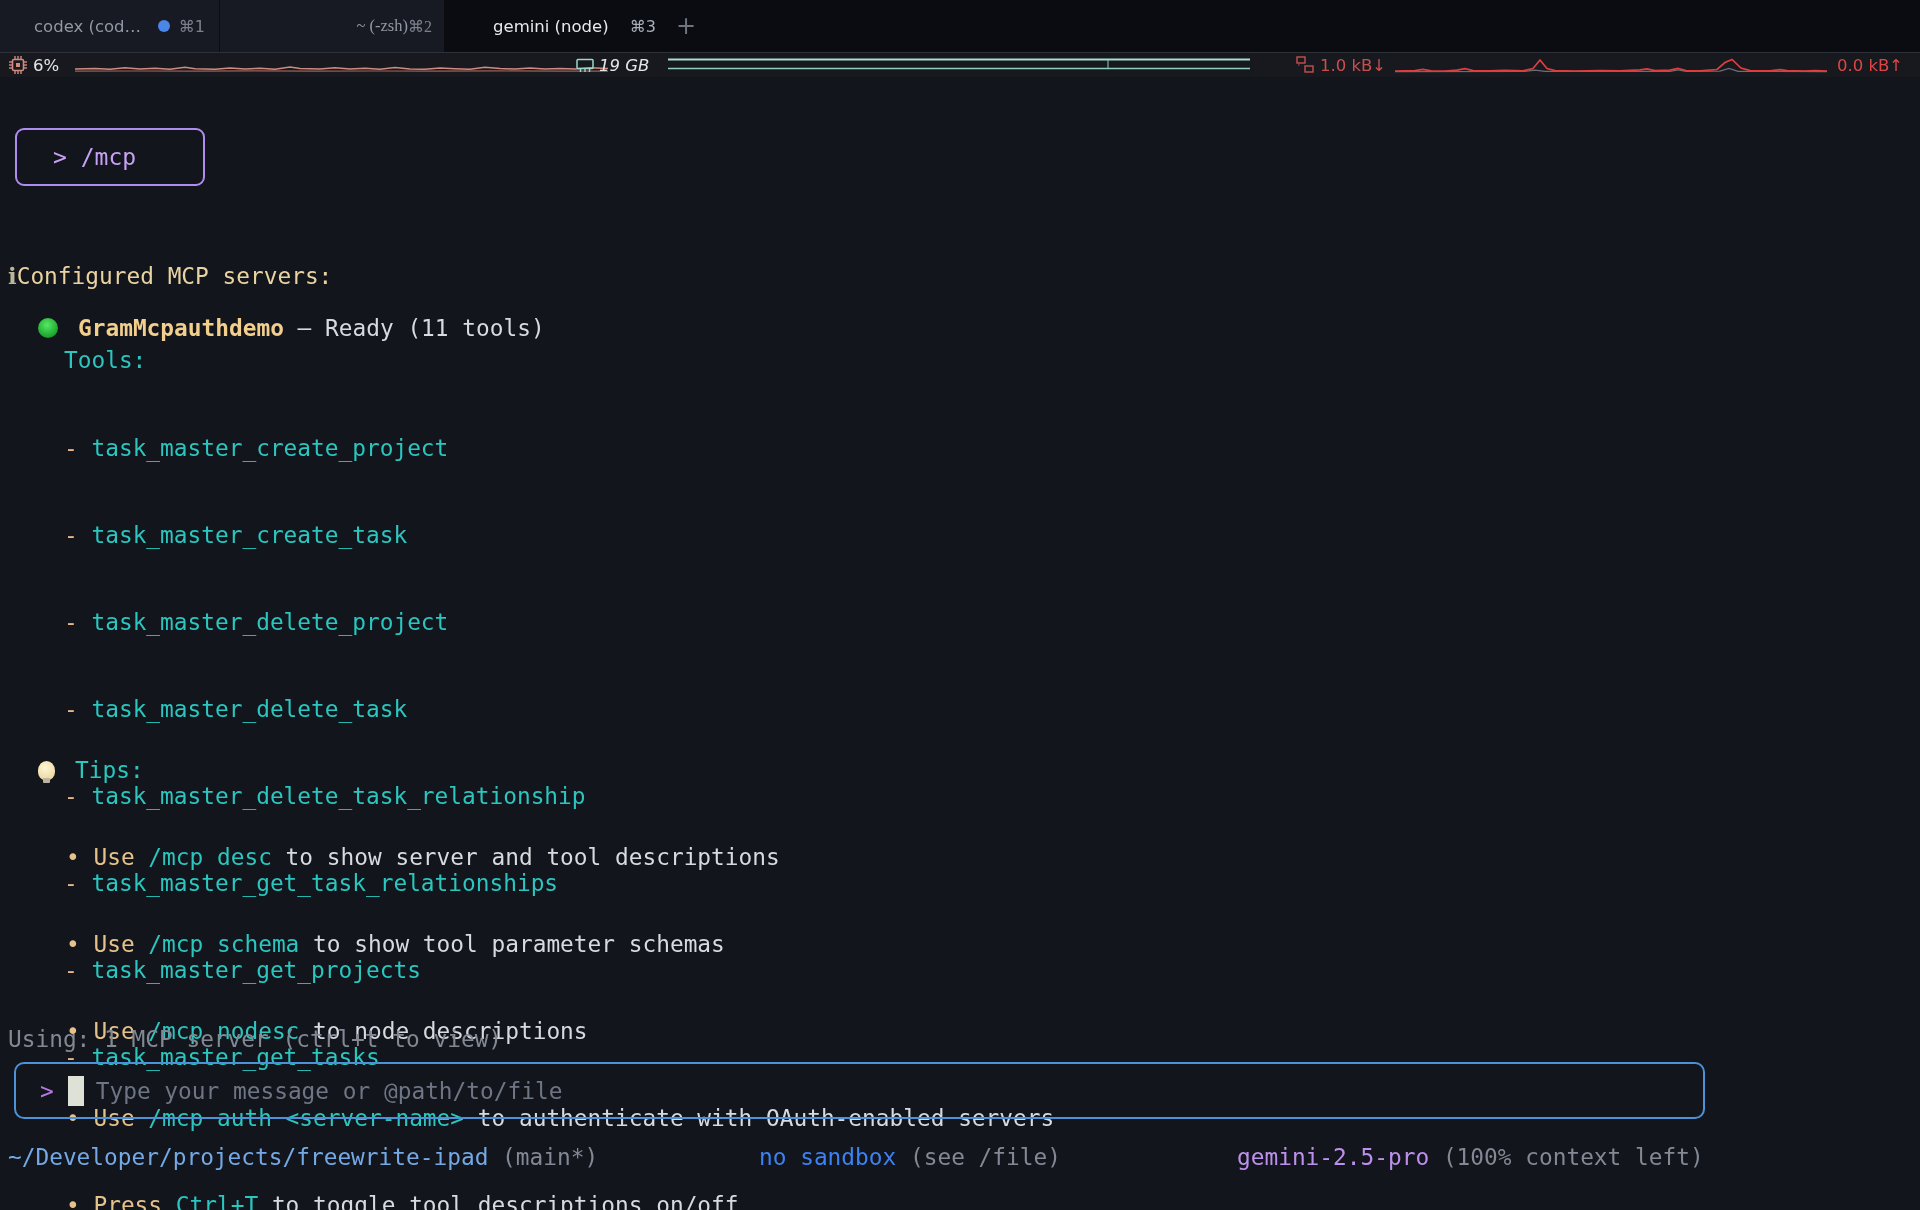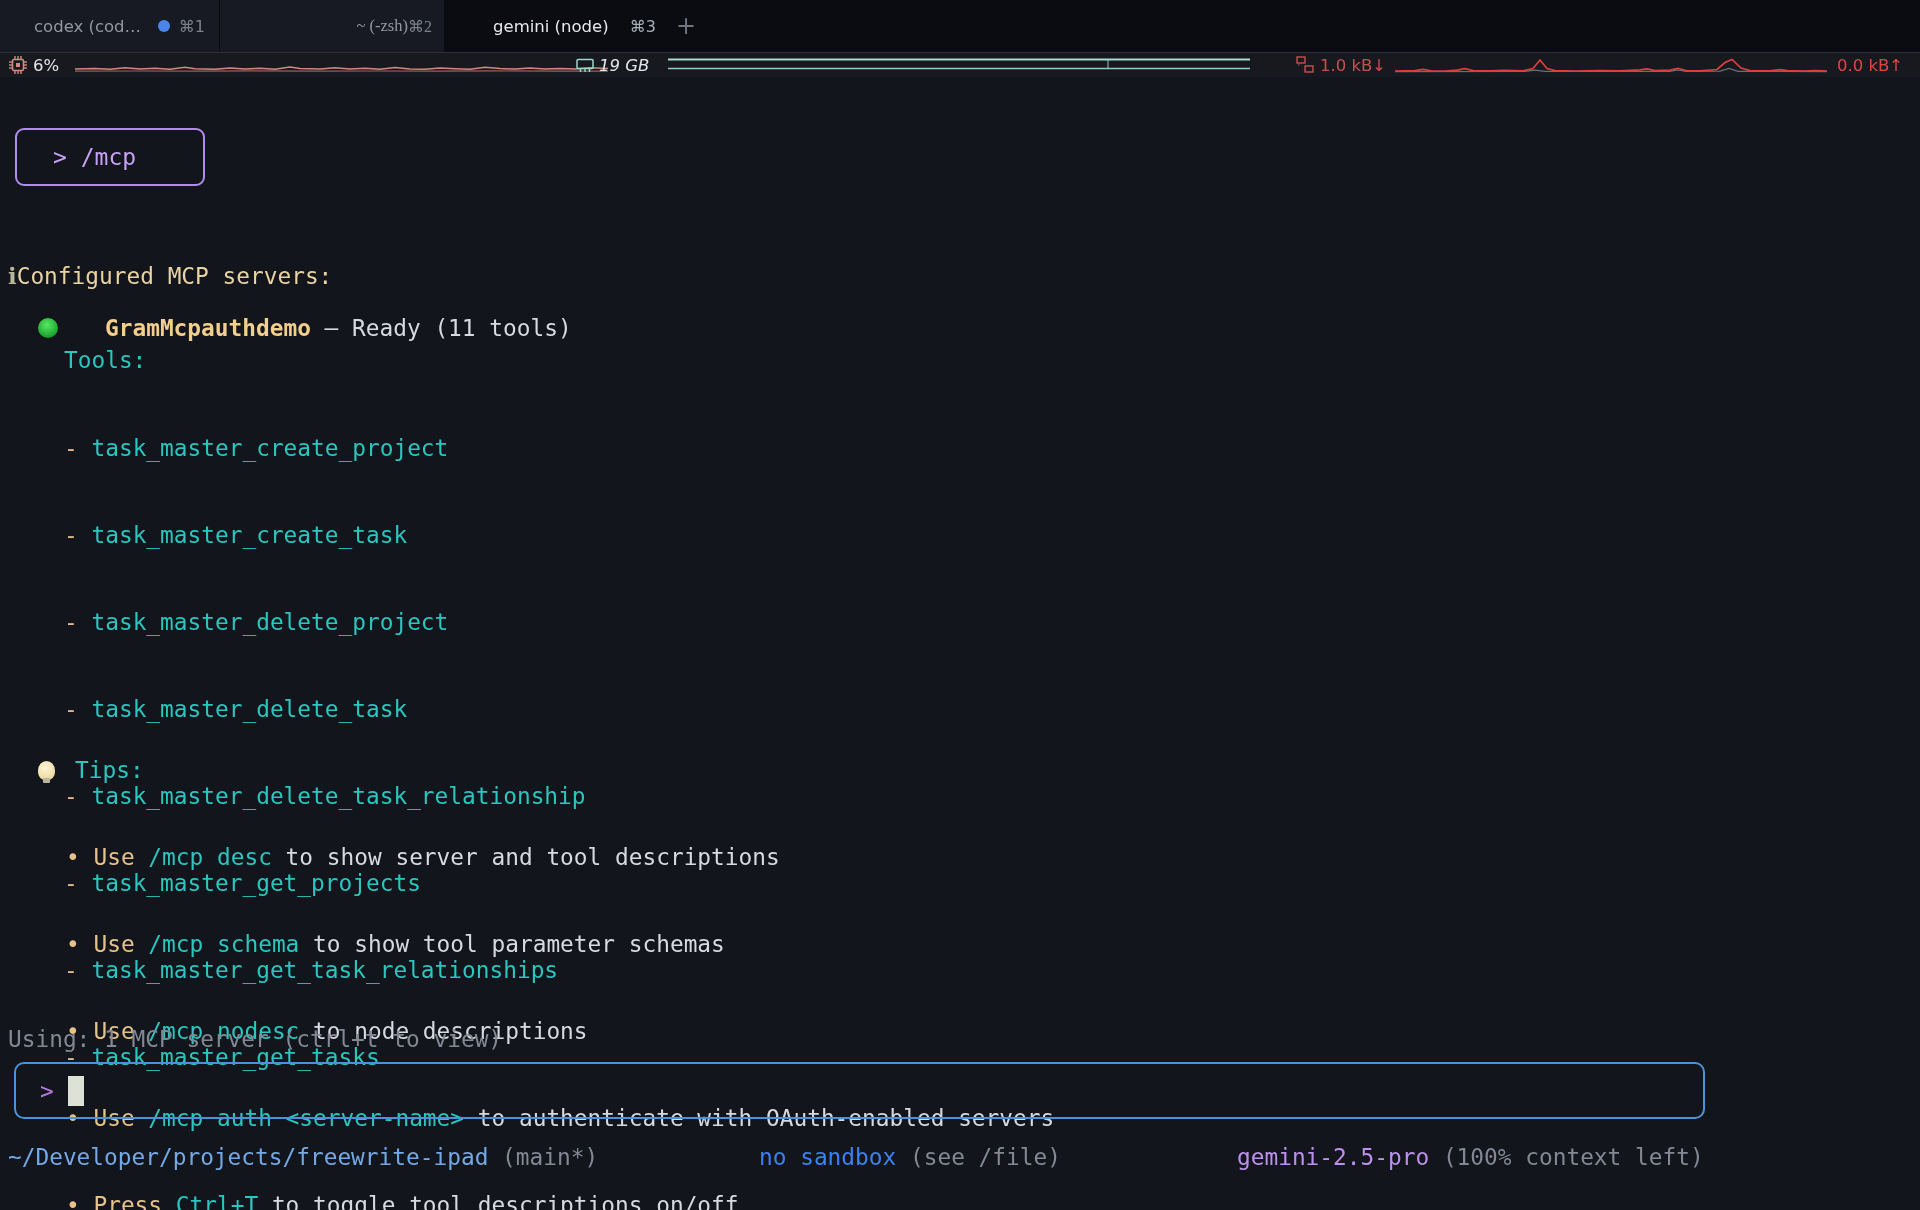--- a/index.html
+++ b/index.html
@@ -31,21 +31,21 @@
   
   .tline{position:absolute;white-space:pre;font-size:22.8px;line-height:29px;}
   .trow{height:29px;white-space:pre;}
   .tan{color:#e9d3a2;}
   .tan2{color:#e6c28b;}
   .peach{color:#e8b88a;}
   .cyan{color:#2ac6bf;}
   .white{color:#d7dade;}
   .gray{color:#828894;}
   .grayinfo{color:#b9b79b;}
-  .boldname{color:#f2cf8d;font-weight:bold;margin-left:27px;}
+  .boldname{color:#f2cf8d;font-weight:bold;}
   .bluepath{color:#74a9e6;}
   .sandboxred{color:#3b82f6;}
   .modelpurple{color:#bd90ee;}
   
   .mcpbox{position:absolute;left:15px;top:128px;width:150px;height:54px;
           border:2px solid #b18cf0;border-radius:9px;display:flex;align-items:center;
           color:#c7a1f4;font-size:23px;padding-left:36px;box-sizing:content-box;}
   
   .greendot{display:inline-block;width:20px;height:20px;border-radius:50%;
             background:radial-gradient(circle at 45% 35%,#56e963,#1ca32e 70%,#117c20);
@@ -152,39 +152,40 @@
 <div class="tline" style="left:38px;top:314px;"><span class="greendot"></span><span class="boldname">GramMcpauthdemo</span><span class="white"> — Ready (11 tools)</span></div>
 
 <div class="tline cyan" style="left:64px;top:346px;">Tools:</div>
 
 <div class="tline" style="left:64px;top:376px;">
   <div class="trow"><span class="peach">- </span><span class="cyan">task_master_create_project</span></div>
   <div class="trow"><span class="peach">- </span><span class="cyan">task_master_create_task</span></div>
   <div class="trow"><span class="peach">- </span><span class="cyan">task_master_delete_project</span></div>
   <div class="trow"><span class="peach">- </span><span class="cyan">task_master_delete_task</span></div>
   <div class="trow"><span class="peach">- </span><span class="cyan">task_master_delete_task_relationship</span></div>
+  <div class="trow"><span class="peach">- </span><span class="cyan">task_master_get_task_relationships</span></div>
   <div class="trow"><span class="peach">- </span><span class="cyan">task_master_get_projects</span></div>
-  <div class="trow"><span class="peach">- </span><span class="cyan">task_master_get_task_relationships</span></div>
   <div class="trow"><span class="peach">- </span><span class="cyan">task_master_get_tasks</span></div>
   
   
 </div>
 
 <div class="tline" style="left:38px;top:756px;"><span class="bulb"></span><span class="cyan">Tips:</span></div>
 
 <div class="tline" style="left:66px;top:785px;">
   <div class="trow"><span class="tan2">• Use </span><span class="cyan">/mcp desc</span><span class="white"> to show server and tool descriptions</span></div>
   <div class="trow"><span class="tan2">• Use </span><span class="cyan">/mcp schema</span><span class="white"> to show tool parameter schemas</span></div>
   <div class="trow"><span class="tan2">• Use </span><span class="cyan">/mcp nodesc</span><span class="white"> to node descriptions</span></div>
   <div class="trow"><span class="tan2">• Use </span><span class="cyan">/mcp auth &lt;server-name&gt;</span><span class="white"> to authenticate with OAuth-enabled servers</span></div>
   <div class="trow"><span class="tan2">• Press </span><span class="cyan">Ctrl+T</span><span class="white"> to toggle tool descriptions on/off</span></div>
 </div>
 
 <div class="tline gray" style="left:8px;top:1025px;">Using: 1 MCP server (ctrl+t to view)</div>
 
 <div class="composer">
     <span class="prompt">&gt;</span>
     <span class="cursorblock"></span>
+    <span class="placeholder">Type your message or @path/to/file</span>
   </div>
 
 <div class="tline" style="left:8px;top:1143px;"><span class="bluepath">~/Developer/projects/freewrite-ipad</span><span class="gray"> (main*)</span></div>
 <div class="tline" style="left:759px;top:1143px;"><span class="sandboxred">no sandbox</span><span class="gray"> (see /file)</span></div>
 <div class="tline" style="left:1237px;top:1143px;"><span class="modelpurple">gemini-2.5-pro</span><span class="gray"> (100% context left)</span></div>
 
 </body></html>

